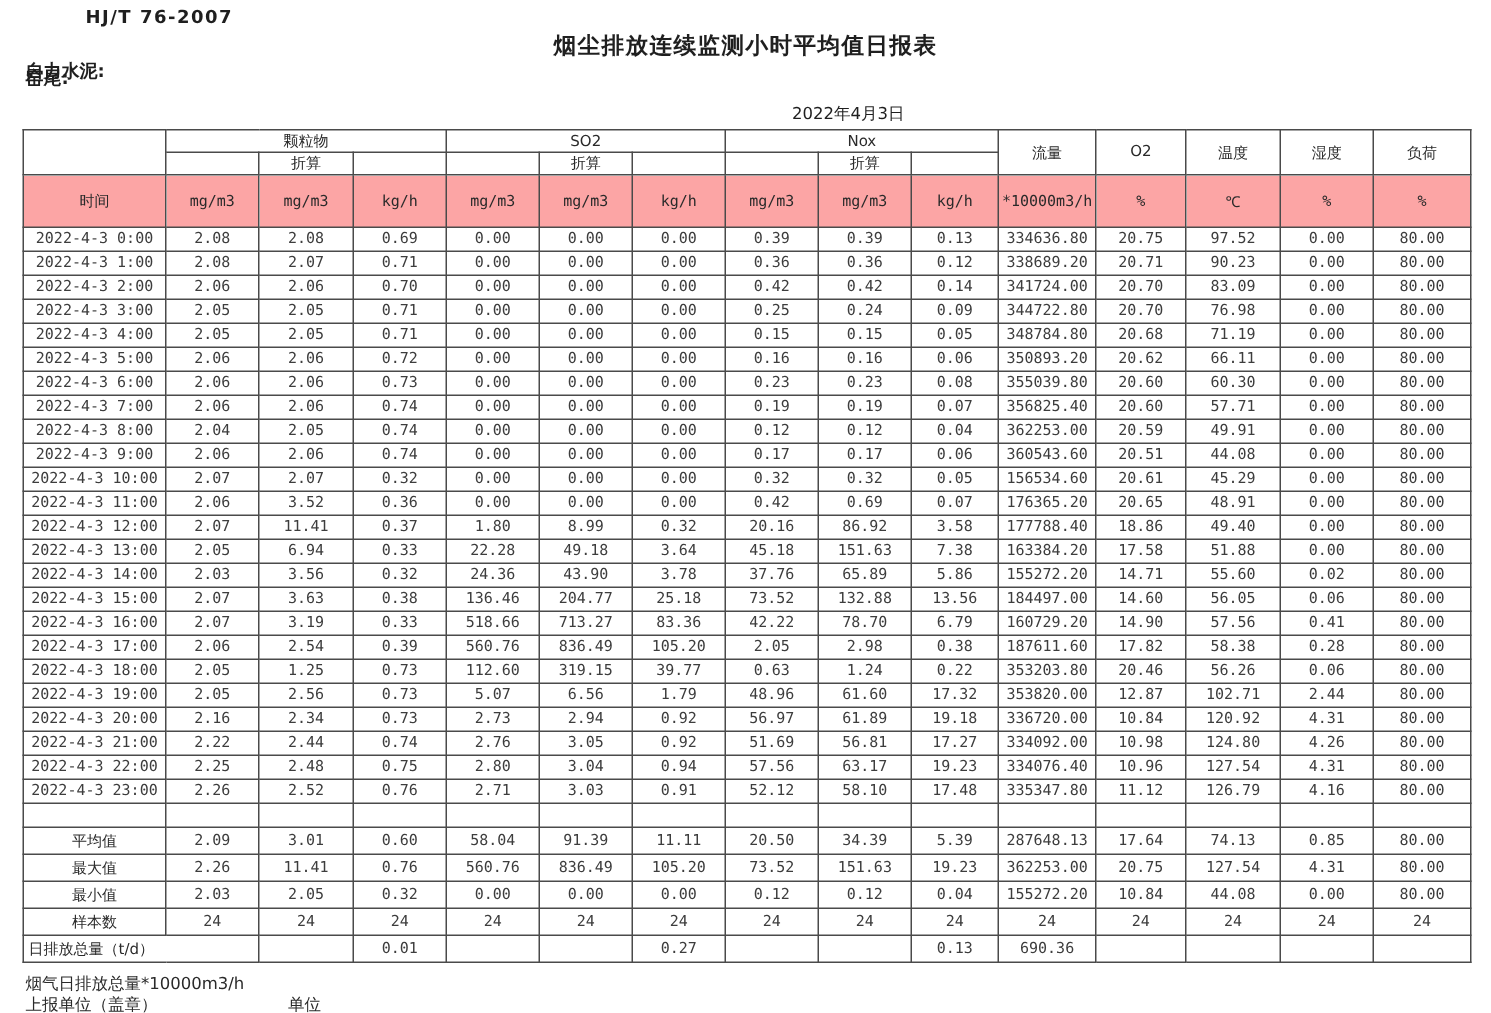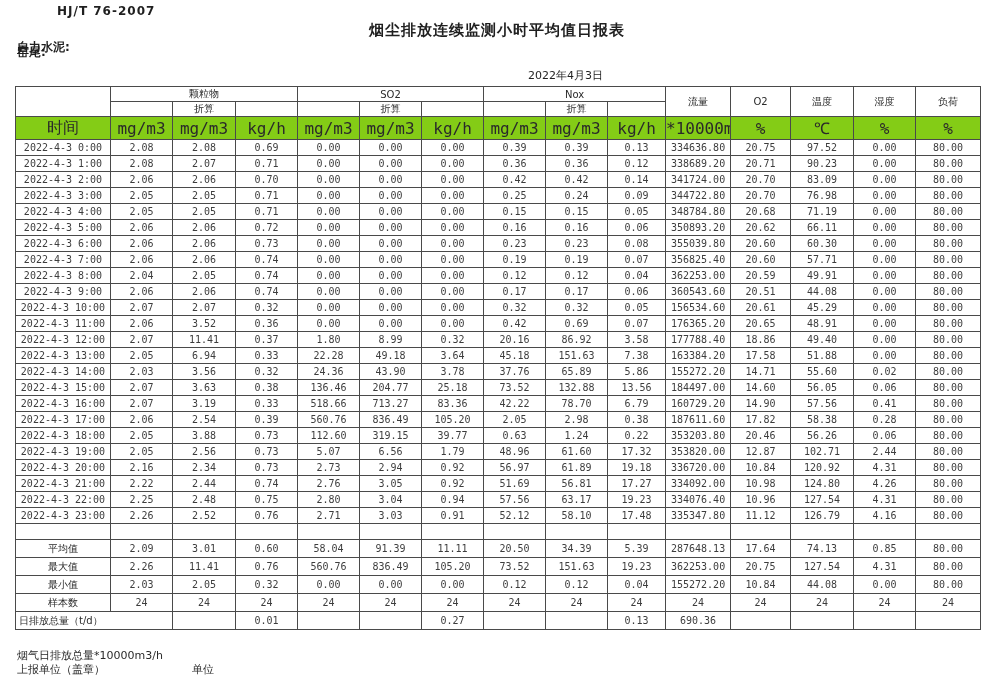--- a/index.html
+++ b/index.html
@@ -28,21 +28,21 @@
     text-align:center;
     font-weight:normal;
     overflow:hidden;
     white-space:nowrap;
   }
   thead .group-row th, thead .conv-row th {
     height:12px; font-size:10px; color:#2a2a2a;
     font-family:"DejaVu Sans", sans-serif;
   }
   .units-row th {
-    height:18px; background:#84cc16; font-size:16px; color:#2a2a2a;
+    height:35px; background:#fca5a5; font-size:10px; color:#2a2a2a;
   }
   tbody td { height:16px; font-size:10px; color:#3d3d3d; }
   tbody td.time { font-size:10px; }
   .blank-row td   { height:16px; }
   .summary-row td { height:18px; }
   .summary-row td.label { font-family:Liberation Sans, sans-serif; color:#2a2a2a;margin-top:16px; }
   .total-row td   { height:18px; }
   .total-row td.left { text-align:left; padding-left:3px; font-family:"DejaVu Sans", sans-serif; color:#2a2a2a; }
 
   .footer-flue { position:absolute; left:17px;  top:648px; font-size:11px; color:#2a2a2a; }
@@ -420,21 +420,21 @@
         <td>0.38</td>
         <td>187611.60</td>
         <td>17.82</td>
         <td>58.38</td>
         <td>0.28</td>
         <td>80.00</td>
       </tr>
       <tr>
         <td class="time">2022-4-3 18:00</td>
         <td>2.05</td>
-        <td>3.88</td>
+        <td>1.25</td>
         <td>0.73</td>
         <td>112.60</td>
         <td>319.15</td>
         <td>39.77</td>
         <td>0.63</td>
         <td>1.24</td>
         <td>0.22</td>
         <td>353203.80</td>
         <td>20.46</td>
         <td>56.26</td>

